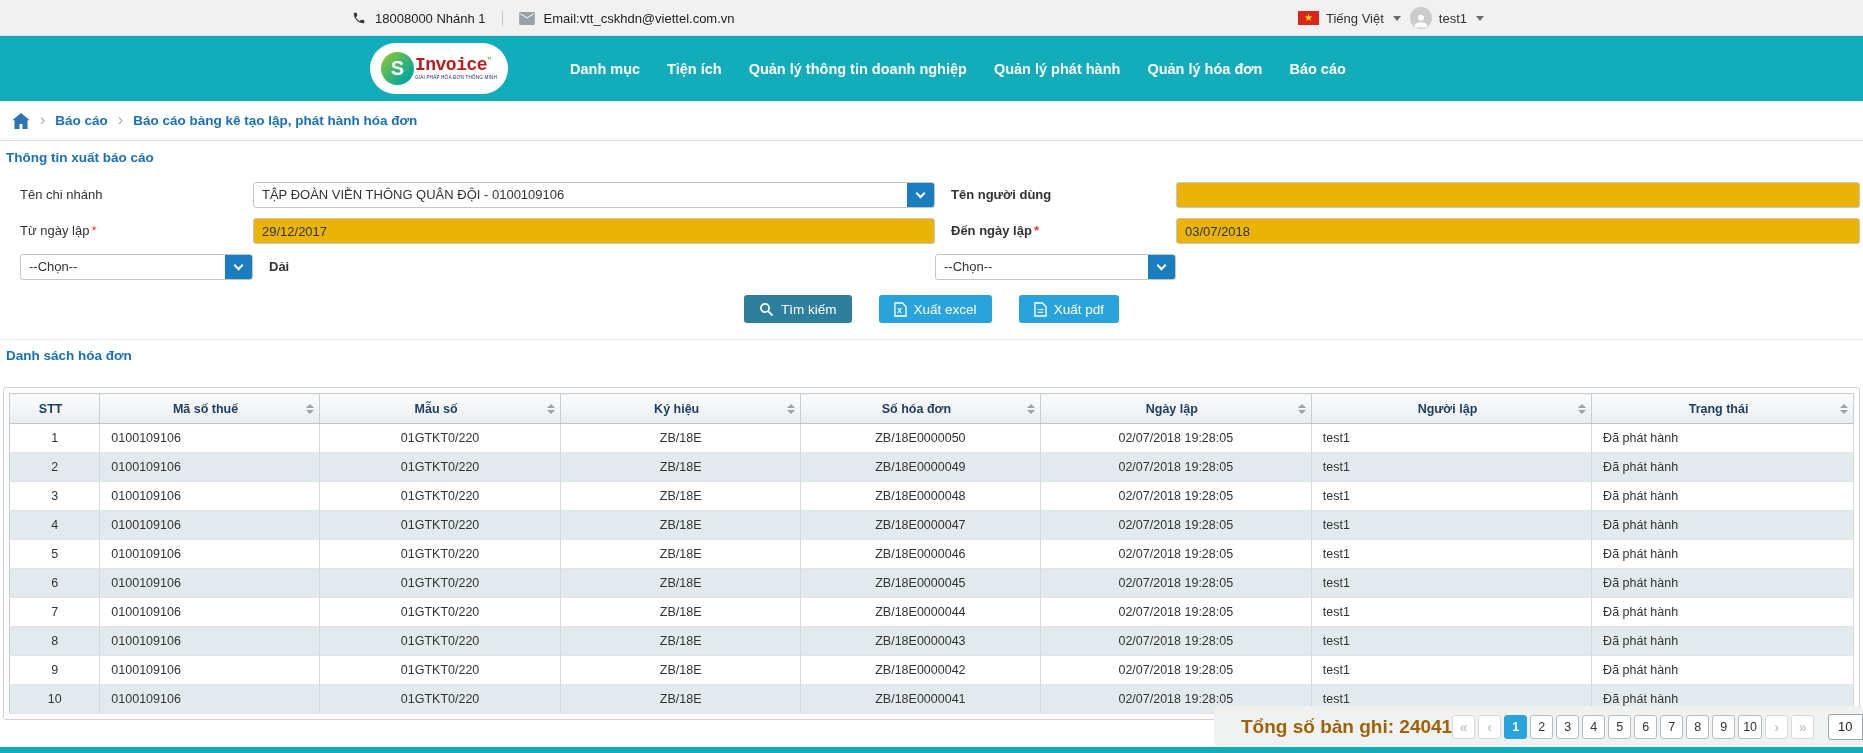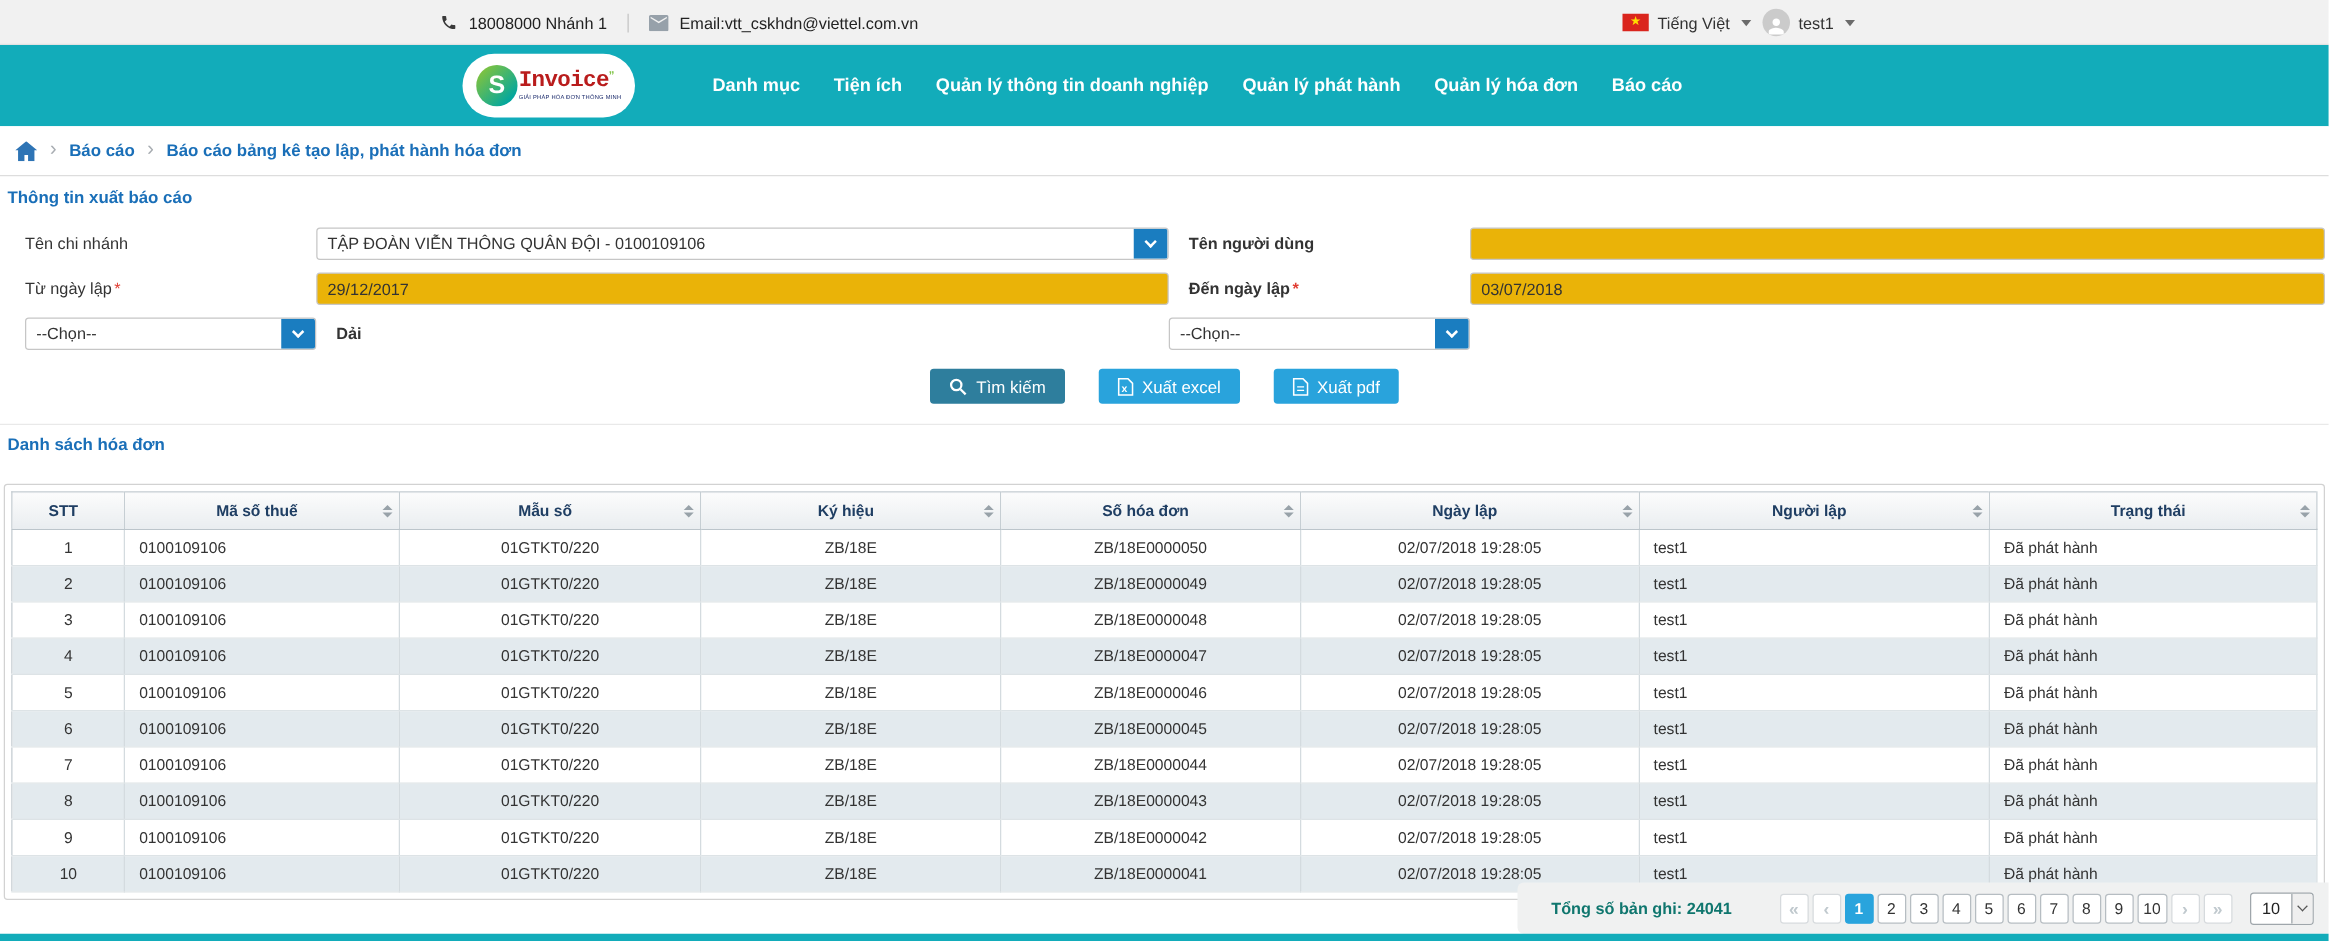--- a/index.html
+++ b/index.html
@@ -105,21 +105,21 @@
   .sort{ position:absolute; right:5px; top:50%; transform:translateY(-50%);
     display:flex; flex-direction:column; gap:2px; }
   .tri{ width:0; height:0; border-left:4px solid transparent; border-right:4px solid transparent; }
   .tri.up{ border-bottom:4px solid #98a2a9; }
   .tri.down{ border-top:4px solid #98a2a9; }
 
   
   .pager-bar{ position:absolute; top:706px; left:1214px; right:0; height:41px;
     background:#f0f1f1; border-radius:5px 0 0 5px; display:flex; align-items:center;
     justify-content:space-between; padding:0 12px 0 27px; }
-  .total{ font-size:13px; font-weight:bold; color:#0f766e; white-space:nowrap; }
+  .total{ font-size:19px; font-weight:bold; color:#a16207; white-space:nowrap; }
   .pagination{ display:flex; align-items:center; gap:3px; }
   .pg-btn{ min-width:23px; height:24px; border:1px solid #b6bdc2; border-radius:3px;
     background:#fff; font-size:12.5px; color:#333; display:inline-flex; align-items:center;
     justify-content:center; padding:0 4px; cursor:pointer;
     font-family:"Liberation Sans","DejaVu Sans",sans-serif; }
   .pg-btn.arrow{ color:#c0c9ce; border-color:#d6dadd; font-size:14px; font-weight:bold; }
   .pg-btn.active{ background:var(--active-page); border-color:var(--active-page);
     color:#fff; font-weight:bold; }
   .page-size{ display:flex; height:26px; border:1px solid #9fa6ab; border-radius:3px;
     background:#fff; margin-left:11px; overflow:hidden; cursor:pointer; }

